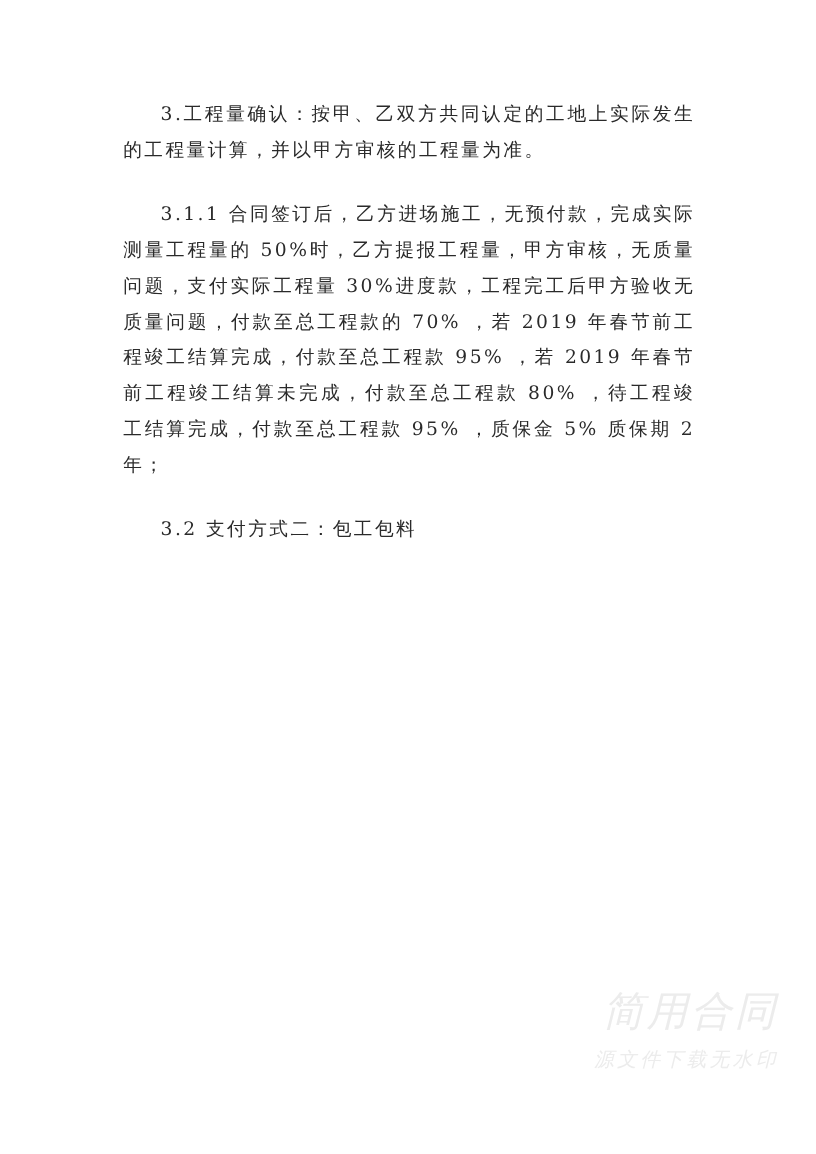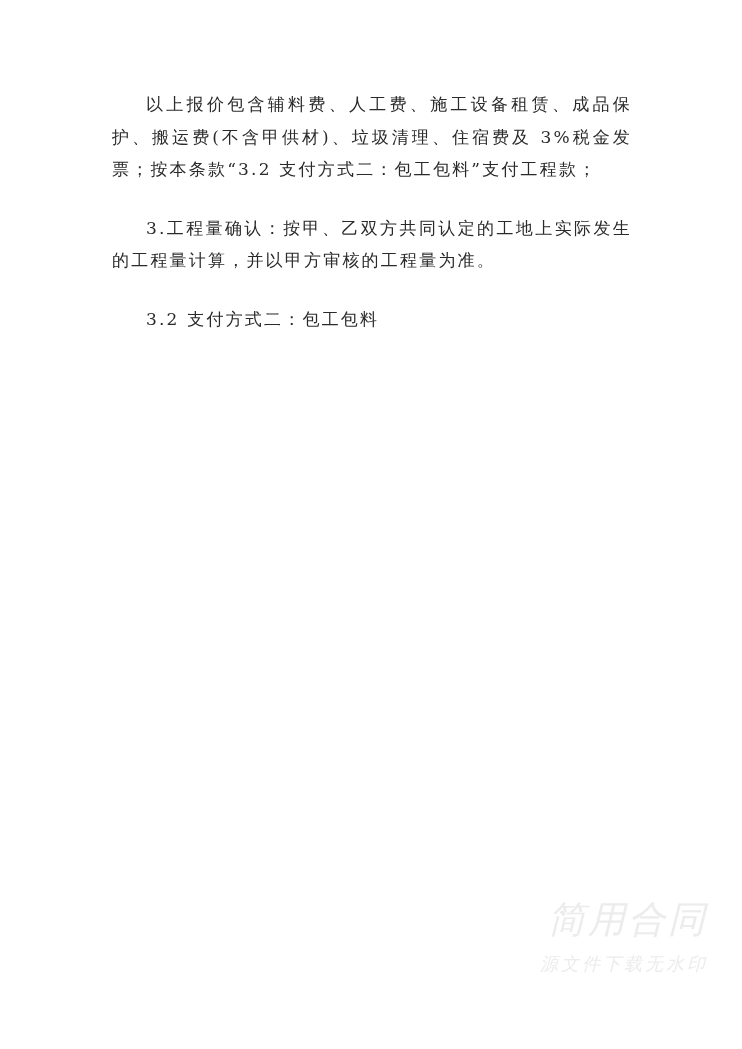--- a/index.html
+++ b/index.html
@@ -59,22 +59,22 @@
       letter-spacing: 3px;
       line-height: 28px;
       margin-top: 8px;
     }
   </style>
 </head>
 <body>
 
 <div class="page">
   <div class="content">
-    <p class="para">以上报价包含辅料费、人工费、施工设备租赁、成品保护、搬运费(不含甲供材)、垃圾清理、住宿费及 3%税金发票；按本条款“3.2 支付方式二：包工包料”支付工程款；</p>
     <p class="para">3.工程量确认：按甲、乙双方共同认定的工地上实际发生的工程量计算，并以甲方审核的工程量为准。</p>
+    <p class="para">3.1.1 合同签订后，乙方进场施工，无预付款，完成实际测量工程量的 50%时，乙方提报工程量，甲方审核，无质量问题，支付实际工程量 30%进度款，工程完工后甲方验收无质量问题，付款至总工程款的 70% ，若 2019 年春节前工程竣工结算完成，付款至总工程款 95% ，若 2019 年春节前工程竣工结算未完成，付款至总工程款 80% ，待工程竣工结算完成，付款至总工程款 95% ，质保金 5% 质保期 2 年；</p>
     <p class="para">3.2 支付方式二：包工包料</p>
   </div>
 
   <div class="watermark">
     <div class="wm-title">简用合同</div>
     <div class="wm-sub">源文件下载无水印</div>
   </div>
 </div>
 
 </body></html>

